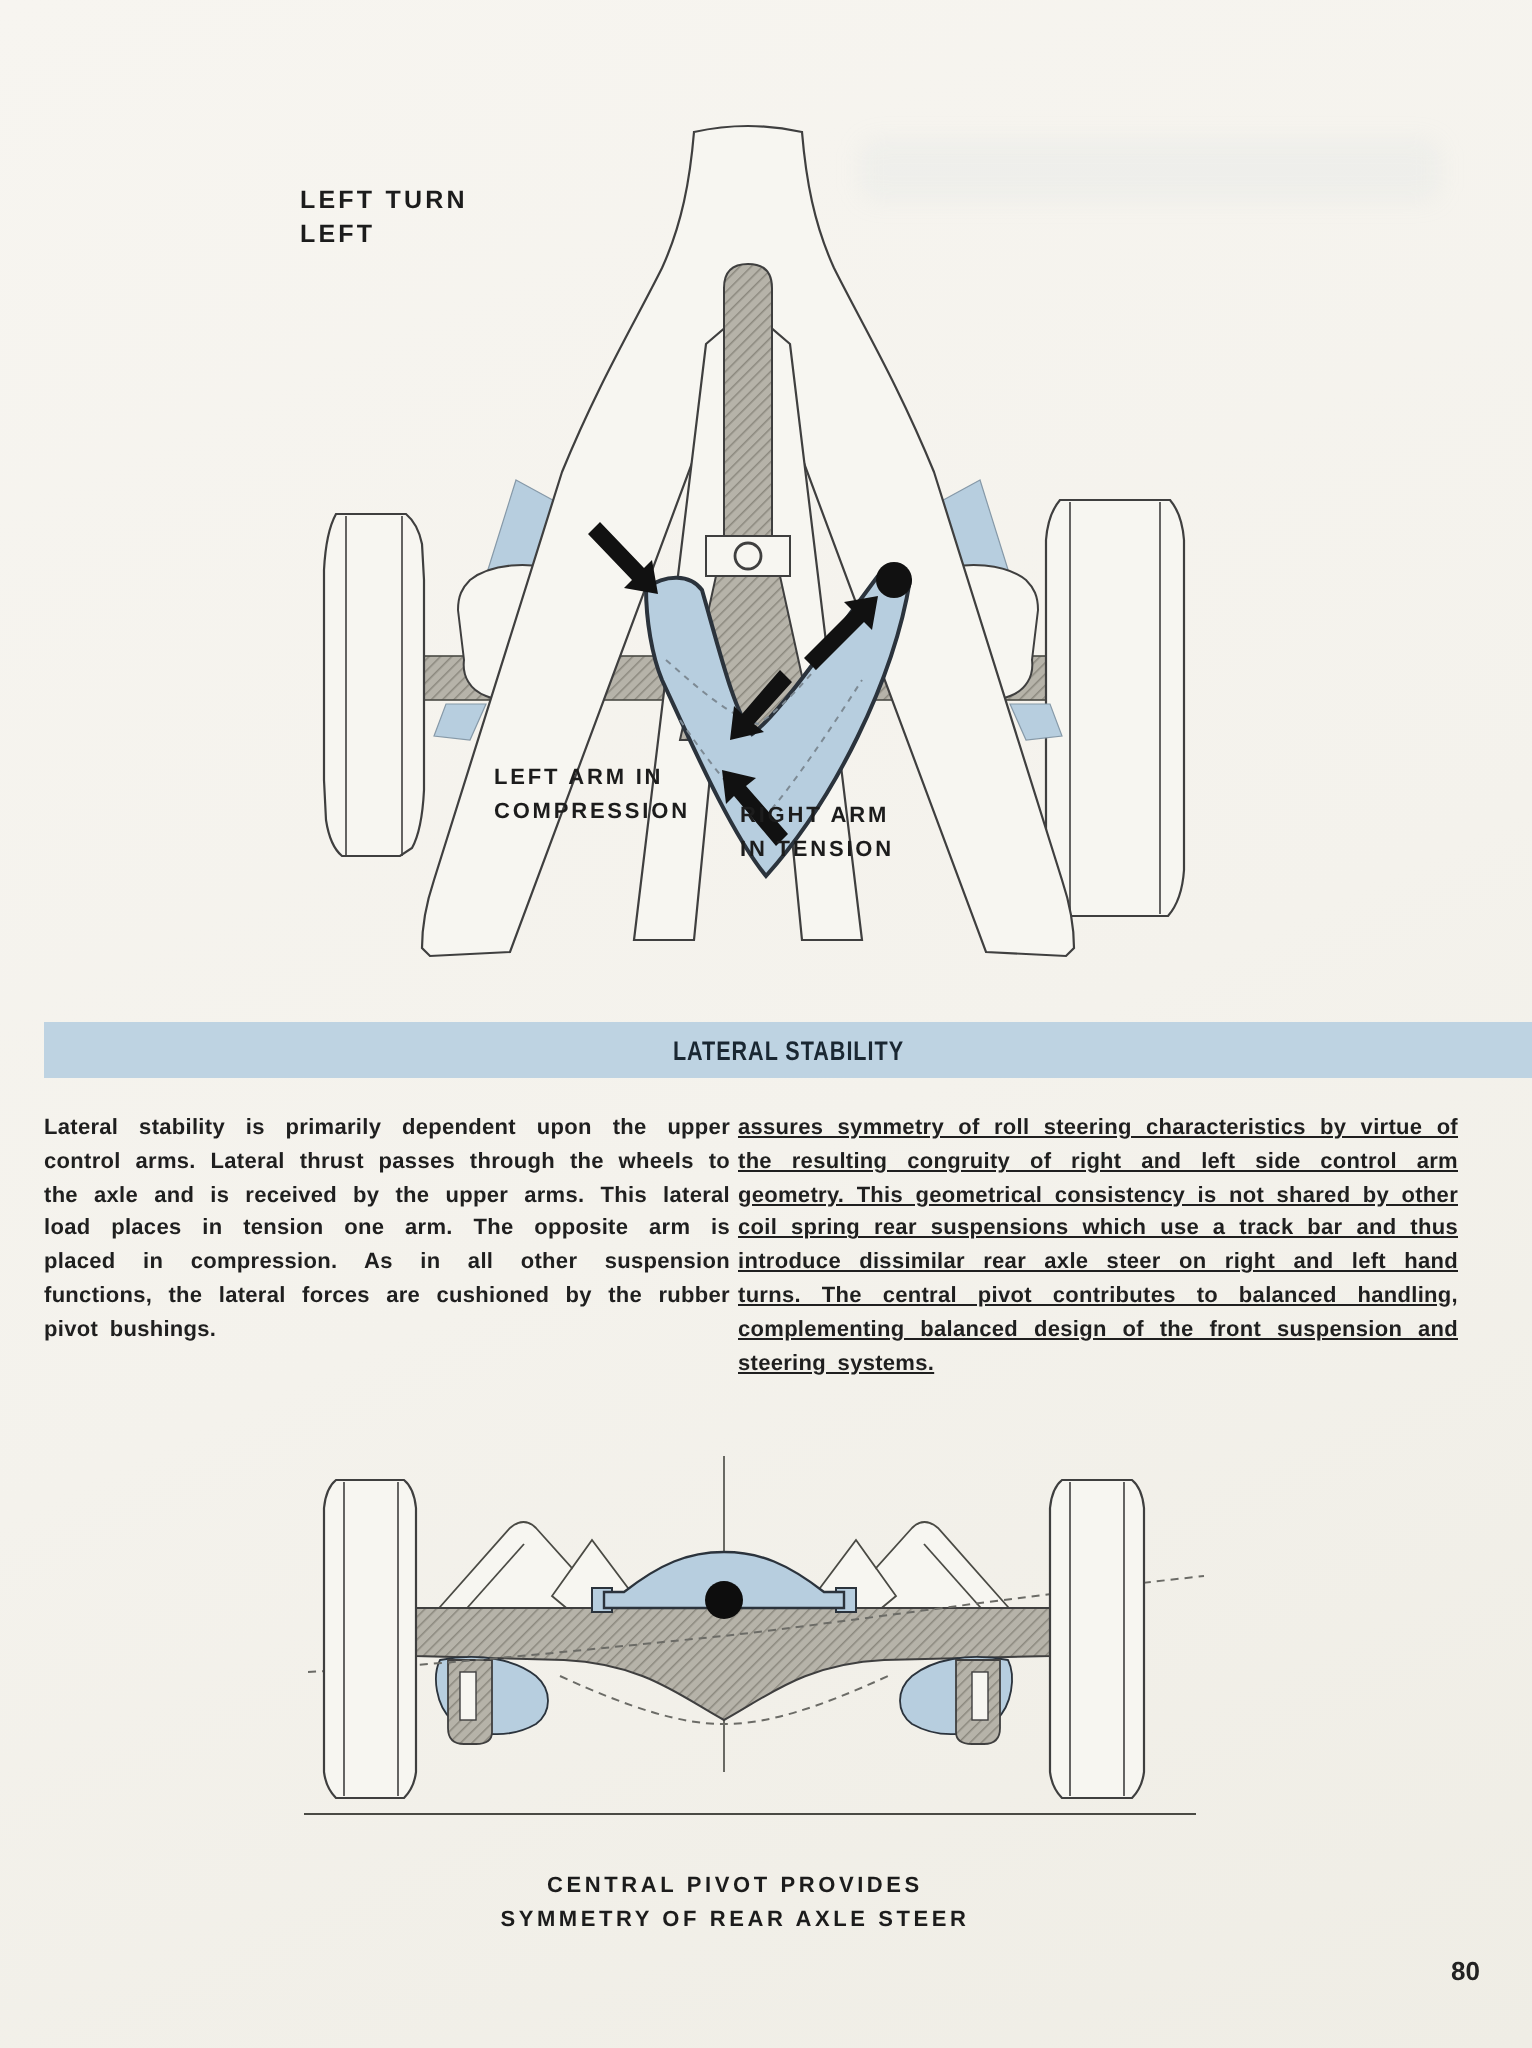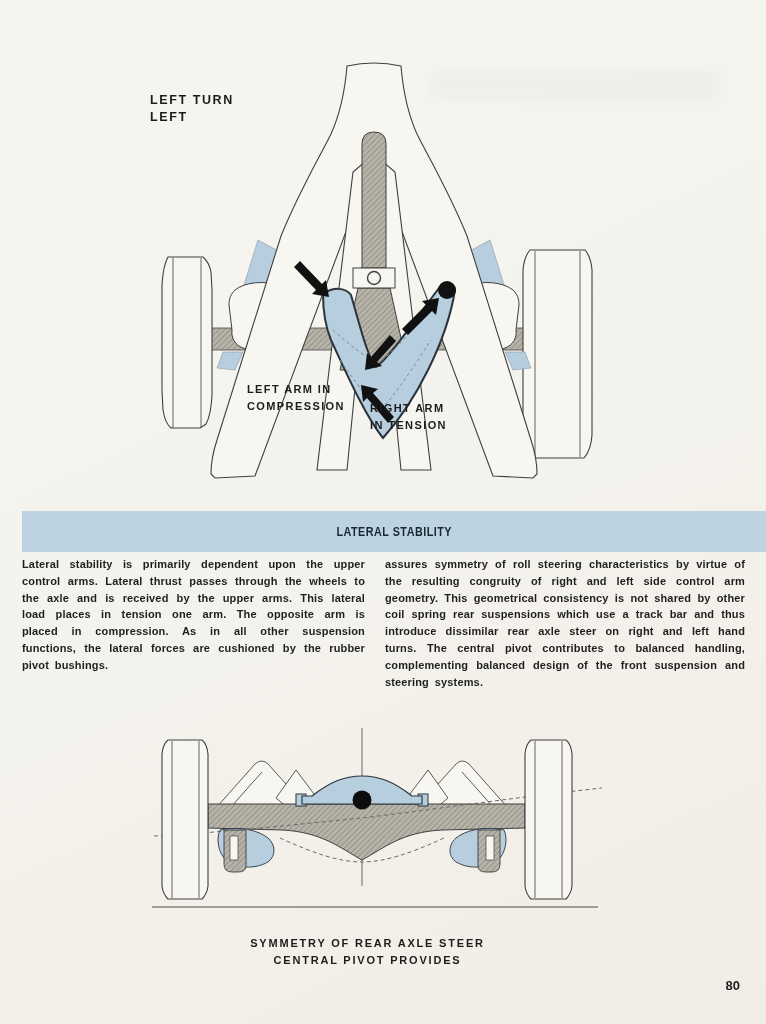--- a/index.html
+++ b/index.html
@@ -5,30 +5,30 @@
   html,body{margin:0;padding:0;}
   body{width:766px;height:1024px;overflow:hidden;font-family:"Liberation Sans",sans-serif;}
   .page{position:relative;width:766px;height:1024px;
         background:linear-gradient(155deg,#f7f5f0 0%,#f4f2ec 55%,#efede5 100%);}
   .fig{position:absolute;}
   .fig svg{display:block;}
   .diagram-label{position:absolute;color:#1c1c1c;font-weight:bold;
         z-index:3;pointer-events:none;}
   .note-label{font-size:12.5px;line-height:17px;letter-spacing:1.6px;}
   .arm-label{font-size:11px;line-height:16.5px;letter-spacing:1.4px;}
-  .banner{position:absolute;left:22px;top:511px;width:744px;height:41px;background:#bed3e2;
+  .banner{position:absolute;left:22px;top:511px;width:744px;height:28px;background:#bed3e2;
         display:flex;align-items:center;justify-content:center;}
   .banner-title{font-weight:bold;font-size:13.5px;color:#1a2732;letter-spacing:0.6px;
         transform:scaleX(0.8);display:inline-block;white-space:nowrap;}
-  .columns{position:absolute;left:22px;top:556px;width:723px;display:flex;gap:20px;}
+  .columns{position:absolute;left:22px;top:556px;width:723px;display:flex;gap:4px;}
   .col{color:#1f1f1f;font-size:11px;font-weight:bold;line-height:16.8px;
         text-align:justify;word-spacing:2.6px;letter-spacing:0.15px;}
   .col p{margin:0;}
   .col-left{width:343px;}
-  .col-right{width:360px;}
+  .col-right{width:360px;text-decoration:underline;}
   .caption{position:absolute;left:240px;top:935px;width:255px;text-align:center;
         color:#1c1c1c;font-weight:bold;font-size:11px;line-height:17px;letter-spacing:1.8px;}
   .page-number{position:absolute;right:26px;top:978px;font-size:13px;font-weight:bold;color:#222;}
   .ghost{position:absolute;left:430px;top:70px;width:290px;height:30px;
         background:rgba(190,205,214,0.12);filter:blur(6px);border-radius:8px;}
 </style>
 </head>
 <body>
 
 <div class="page">
@@ -177,19 +177,19 @@
         <path d="M 391,22 L 426,22 Q 431,26 432,36 L 432,168 Q 431,176 426,181 L 391,181 Q 386,176 385,168 L 385,36 Q 386,26 391,22 Z"></path>
         <line x1="395" y1="23" x2="395" y2="180" stroke-width="0.8"></line>
         <line x1="422" y1="23" x2="422" y2="180" stroke-width="0.8"></line>
       </g>
 
       <line x1="12" y1="189" x2="458" y2="189" stroke="#4a4a44" stroke-width="1"></line>
     </svg>
   </div>
 
   <div class="caption">
+    <div>CENTRAL PIVOT PROVIDES</div>
     <div>SYMMETRY OF REAR AXLE STEER</div>
-    <div>CENTRAL PIVOT PROVIDES</div>
   </div>
 
   <div class="page-number">80</div>
 
 </div>
 
 </body></html>

